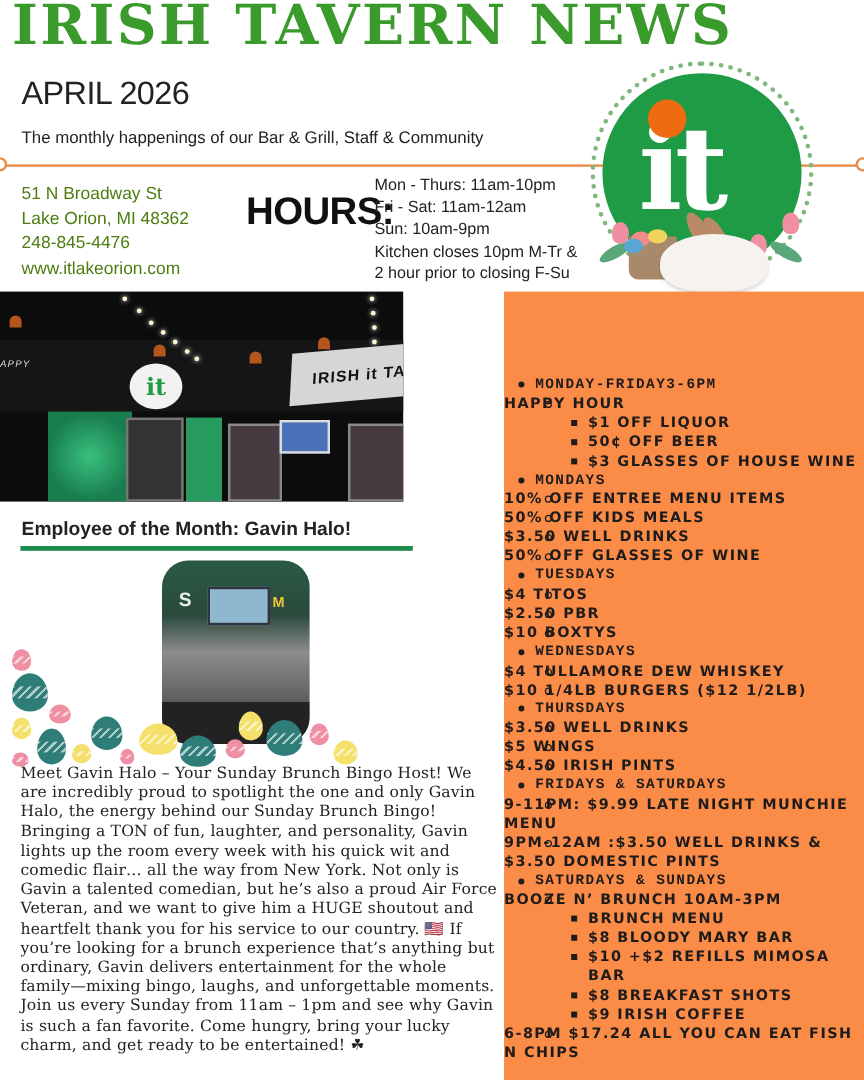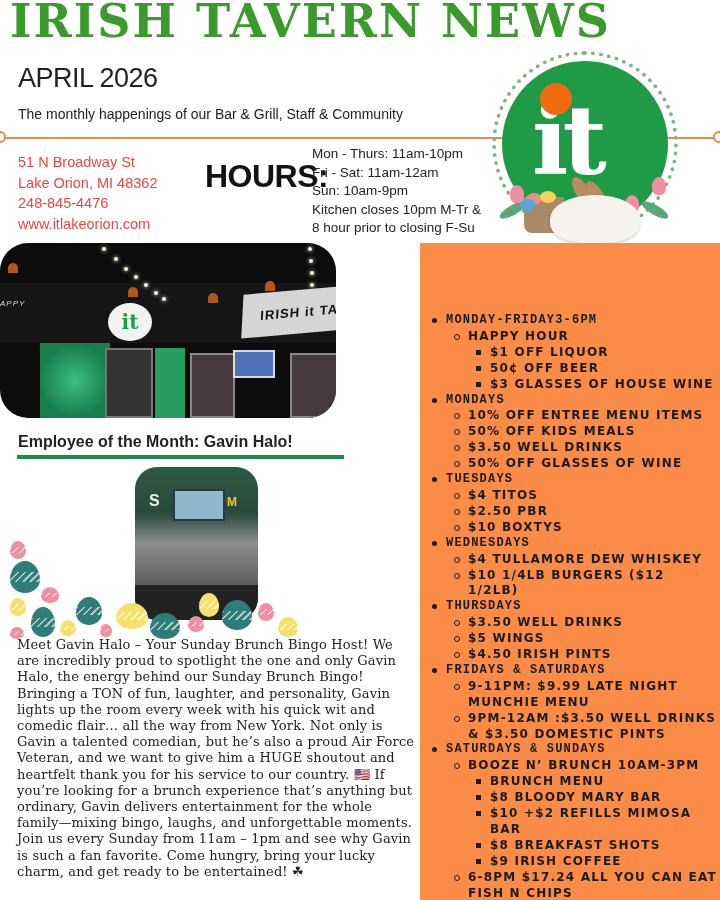--- a/index.html
+++ b/index.html
@@ -23,21 +23,21 @@
 
     .divider {
       position: absolute; left: 0; top: 137px; width: 720px; height: 2px; background: #e88c4a;
     }
     .divider-knob { position: absolute; top: 131px; width: 12px; height: 12px; border: 2px solid #e88c4a; border-radius: 50%; background: #fff; }
     .divider-knob.left { left: -6px; }
     .divider-knob.right { left: 713px; }
 
     .address {
       position: absolute; left: 18px; top: 152px;
-      font-size: 14.5px; line-height: 20.5px; color: #ef4444;
+      font-size: 14.5px; line-height: 20.5px; color: #4d7c0f;
     }
     .hours-label {
       position: absolute; left: 205px; top: 158px;
       font-family: Liberation Sans, sans-serif; font-weight: bold; font-size: 32px; color: #111;
       letter-spacing: -0.5px;
     }
     .hours-list {
       position: absolute; left: 312px; top: 145px;
       font-size: 13.5px; line-height: 18.6px; color: #222;
     }
@@ -62,21 +62,21 @@
       border-radius: 50% 50% 40% 40%; box-shadow: 0 2px 3px rgba(0,0,0,0.15);
     }
     .bunny-ear { position: absolute; width: 14px; height: 36px; background: #b98a66; border-radius: 50%; transform: rotate(-30deg); }
     .basket { position: absolute; left: 44px; top: 152px; width: 40px; height: 36px; background: #a8896a; border-radius: 0 0 8px 8px; }
     .egg-mini { position: absolute; width: 16px; height: 12px; border-radius: 50%; }
     .flower { position: absolute; width: 14px; height: 18px; background: #f18fa2; border-radius: 50% 50% 40% 40%; }
     .leaf { position: absolute; width: 30px; height: 10px; background: #5aa77a; border-radius: 50%; }
 
     
     .storefront {
-      position: absolute; left: 0; top: 243px; width: 336px; height: 175px; background: #0c0c0c; overflow: hidden; border-radius: 28px;
+      position: absolute; left: 0; top: 243px; width: 336px; height: 175px; background: #0c0c0c; overflow: hidden;
     }
     .sf-wall { position: absolute; left: 0; top: 40px; width: 420px; height: 60px; background: #151515; }
     .sf-green { position: absolute; left: 40px; top: 100px; width: 70px; height: 75px; background: radial-gradient(circle, #3fd38b 0%, #1a8a55 70%); opacity: 0.9; }
     .sf-green2 { position: absolute; left: 155px; top: 105px; width: 30px; height: 70px; background: #2fbf75; opacity: 0.8; }
     .sf-door { position: absolute; left: 105px; top: 105px; width: 48px; height: 70px; background: #333; border: 2px solid #777; }
     .sf-window { position: absolute; top: 110px; height: 65px; background: #463a40; border: 2px solid #888; }
     .sf-tv { position: absolute; left: 233px; top: 107px; width: 42px; height: 28px; background: #4b71b8; border: 2px solid #ddd; }
     .sf-logo {
       position: absolute; left: 108px; top: 60px; width: 44px; height: 38px; border-radius: 50%; background: #f2f2f2;
       display: flex; align-items: center; justify-content: center; font-family: "DejaVu Serif", serif; font-weight: bold; font-size: 20px; color: #1f9a45;
@@ -129,21 +129,21 @@
       font-family: "DejaVu Sans", sans-serif; font-weight: bold; font-size: 28px; line-height: 32px;
       color: #1f9a45; letter-spacing: 2px;
     }
     .specials-list {
       position: absolute; left: 0; top: 70px; width: 300px;
       font-family: "DejaVu Sans", sans-serif; font-weight: bold; font-size: 12px; line-height: 15.9px;
       color: #1e1b1b; letter-spacing: 1.2px;
     }
     .sp-row { position: relative; }
     .sp-l0 { padding-left: 26px; font-family: Liberation Mono, monospace; }
-    .sp-l1 { padding-left: 48px; }
+    .sp-l1 { }
     .sp-l2 { padding-left: 70px; }
     .bullet { position: absolute; top: 5px; }
     .sp-l0 .bullet { left: 12px; width: 5px; height: 5px; border-radius: 50%; background: #1e1b1b; }
     .sp-l1 .bullet { left: 34px; width: 6px; height: 6px; border-radius: 50%; border: 1.3px solid #1e1b1b; }
     .sp-l2 .bullet { left: 56px; width: 5px; height: 5px; background: #1e1b1b; }
   </style>
 </head>
 <body>
 
 <div class="masthead">IRISH TAVERN NEWS</div>
@@ -160,21 +160,21 @@
   <div>248-845-4476</div>
   <div>www.itlakeorion.com</div>
 </div>
 
 <div class="hours-label">HOURS:</div>
 <div class="hours-list">
   <div>Mon - Thurs: 11am-10pm</div>
   <div>Fri - Sat: 11am-12am</div>
   <div>Sun: 10am-9pm</div>
   <div>Kitchen closes 10pm M-Tr &amp;</div>
-  <div>8 hour prior to closing F-Su</div>
+  <div>2 hour prior to closing F-Su</div>
 </div>
 
 <div class="logo-wrap">
   <div class="wreath"></div>
   <div class="logo-circle"></div>
   <div class="logo-text">it</div>
   <div class="logo-dot"></div>
   <div class="leaf" style="left:18px;top:160px;transform:rotate(-30deg);"></div>
   <div class="leaf" style="left:160px;top:160px;transform:rotate(30deg);"></div>
   <div class="flower" style="left:30px;top:140px;"></div>

